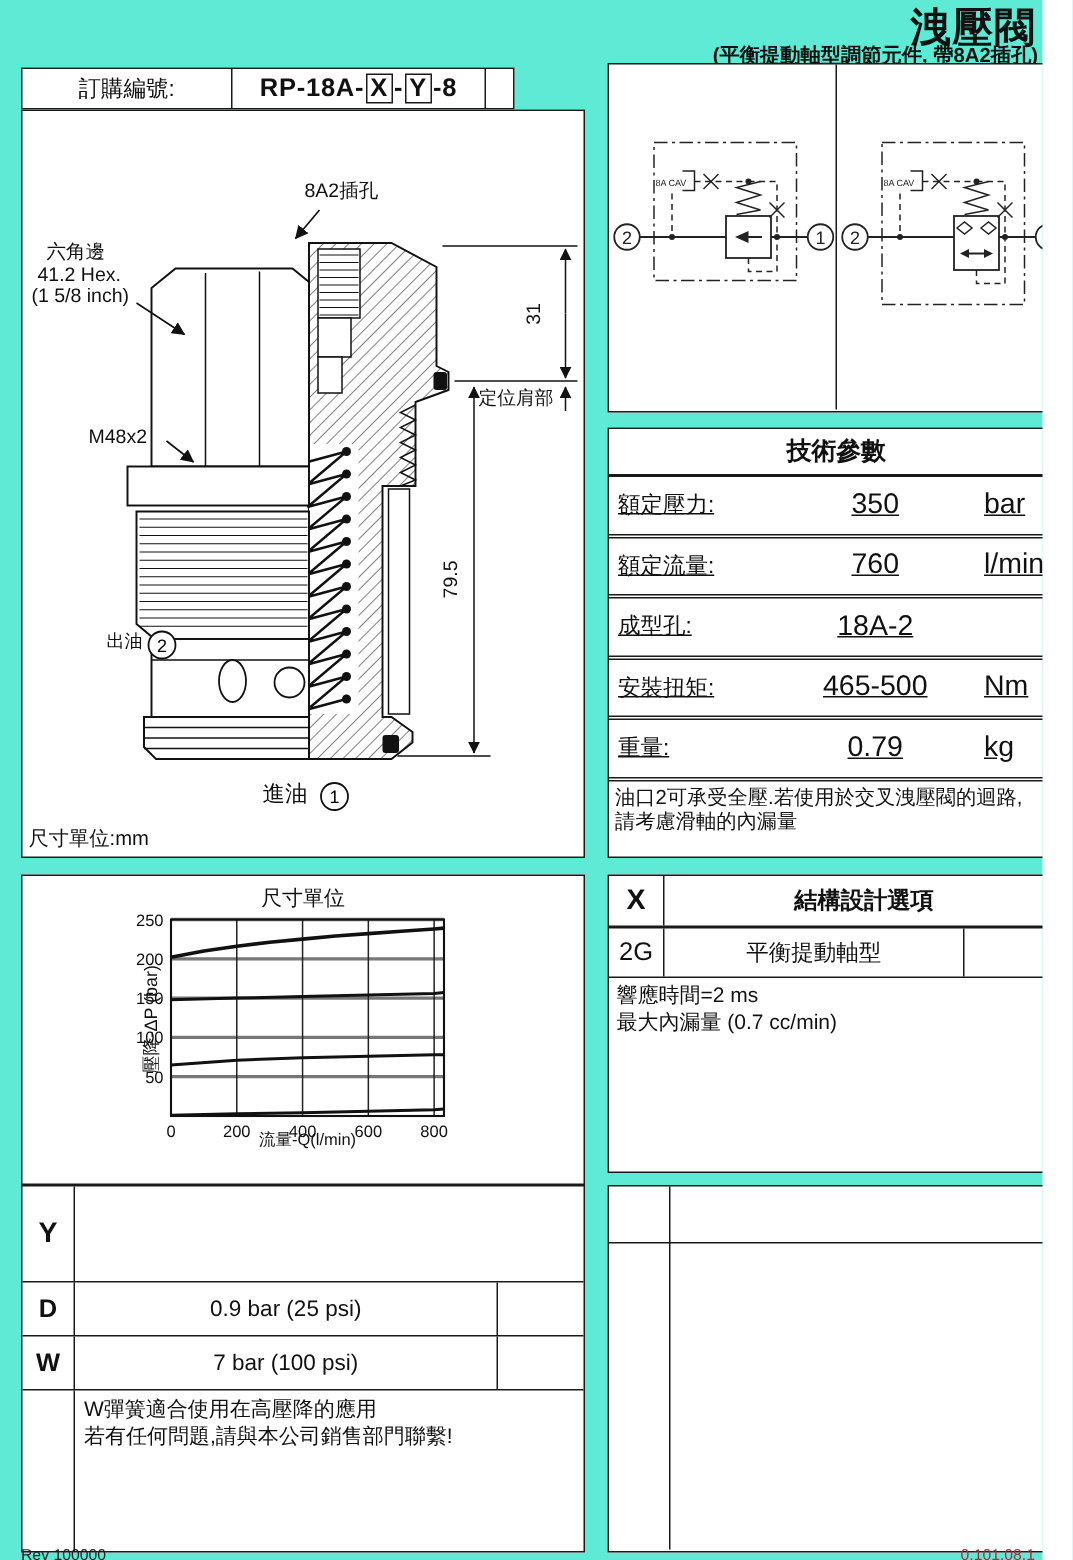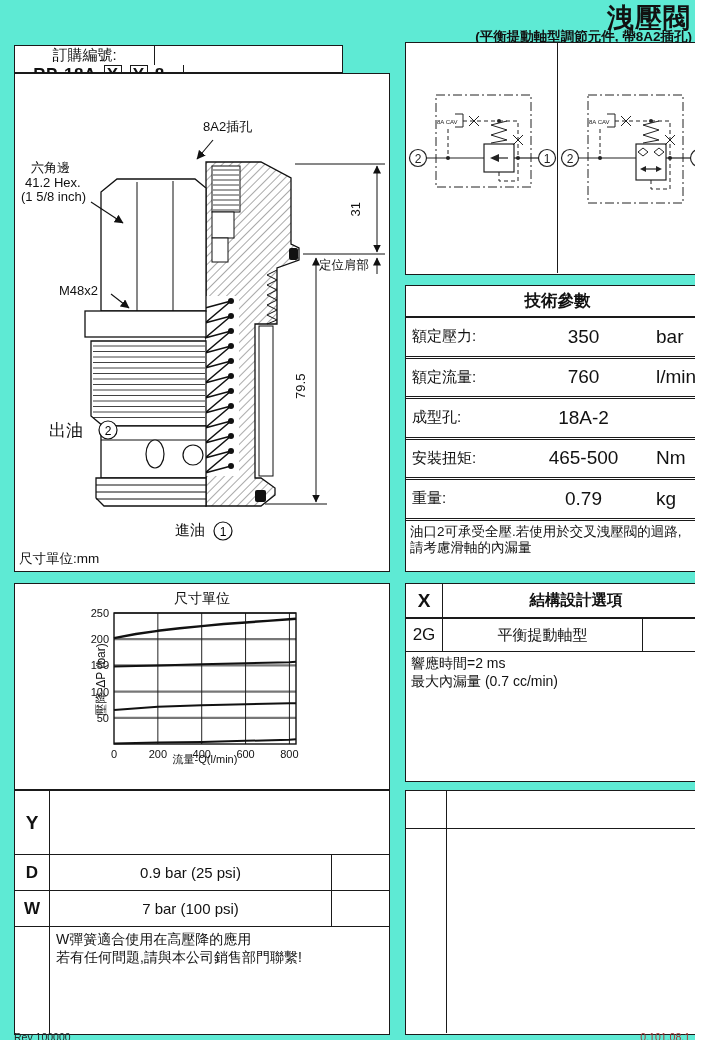--- a/index.html
+++ b/index.html
@@ -4,32 +4,32 @@
 <style>
   html,body{margin:0;padding:0;background:#fff;}
   .page{position:relative;width:695px;height:1040px;background:#5eead4;overflow:hidden;
         font-family:"Liberation Sans","DejaVu Sans",sans-serif;color:#111;}
   .box{position:absolute;border:1.5px solid #1a1a1a;background:#fff;box-sizing:border-box;}
   .abs{position:absolute;box-sizing:border-box;}
   
   .title{position:absolute;top:0;right:4px;font-size:27px;font-weight:bold;letter-spacing:1px;}
   .subtitle{position:absolute;top:28px;right:3px;font-size:13.5px;font-weight:bold;}
   
-  .order{display:flex;align-items:stretch;flex-direction:column;}
+  .order{display:flex;align-items:stretch;}
   .order .c1{width:139px;border-right:1.5px solid #1a1a1a;display:flex;align-items:center;justify-content:center;font-size:15px;}
   .order .c2{width:168px;border-right:1.5px solid #1a1a1a;display:flex;align-items:center;justify-content:center;font-size:17px;font-weight:bold;letter-spacing:.5px;}
   .order .c3{flex:1;}
   .codebox{display:inline-block;border:1.2px solid #1a1a1a;padding:0 2px;margin:0 1px;line-height:1.1;}
   
   .dlab{position:absolute;font-size:13px;line-height:1.12;white-space:nowrap;}
   .rot{transform:rotate(-90deg);transform-origin:center;}
   .units{position:absolute;left:4px;top:476px;font-size:13.5px;}
   
   .tech-title{height:30px;display:flex;align-items:center;justify-content:center;font-size:16.5px;font-weight:bold;border-bottom:2px solid #1a1a1a;}
-  .trow{display:grid;grid-template-columns:105px 145px 1fr;align-items:center;height:37.5px;border-bottom:3px double #1a1a1a;}
+  .trow{display:grid;grid-template-columns:105px 145px 1fr;align-items:center;height:37.5px;border-bottom:3px double #1a1a1a;text-decoration:underline;}
   .trow .tl{font-size:15px;padding-left:6px;}
   .trow .tv{font-size:19px;text-align:center;}
   .trow .tu{font-size:19px;text-align:left;}
   .tnote{font-size:13.5px;line-height:1.25;padding:3px 4px;}
   
   .xhead{display:grid;grid-template-columns:37px 1fr;height:33px;border-bottom:2px solid #1a1a1a;}
   .xhead .cd{border-right:1.5px solid #1a1a1a;display:flex;align-items:center;justify-content:center;font-weight:bold;font-size:19px;}
   .xhead .tt{display:flex;align-items:center;justify-content:center;font-weight:bold;font-size:15.5px;}
   .xrow{display:grid;grid-template-columns:37px 200px 1fr;height:32px;border-bottom:1.5px solid #1a1a1a;}
   .xrow .cd{border-right:1.5px solid #1a1a1a;display:flex;align-items:center;justify-content:center;font-weight:normal;font-size:17px;}
@@ -171,21 +171,21 @@
       <circle cx="93" cy="356" r="9" fill="#fff" stroke="#111" stroke-width="1.2"></circle>
       <text x="93" y="360.5" text-anchor="middle" font-size="12">2</text>
       <circle cx="208" cy="457" r="9" fill="#fff" stroke="#111" stroke-width="1.2"></circle>
       <text x="208" y="461.5" text-anchor="middle" font-size="12">1</text>
     </svg>
     <div class="dlab" style="left:188px;top:46px;">8A2插孔</div>
     <div class="dlab" style="left:16px;top:87px;">六角邊</div>
     <div class="dlab" style="left:10px;top:102px;">41.2 Hex.</div>
     <div class="dlab" style="left:6px;top:116px;">(1 5/8 inch)</div>
     <div class="dlab" style="left:44px;top:210px;">M48x2</div>
-    <div class="dlab" style="left:34px;top:347px;font-size:17px;">出油</div>
+    <div class="dlab" style="left:56px;top:347px;font-size:12px;">出油</div>
     <div class="dlab" style="left:160px;top:448px;font-size:15px;">進油</div>
     <div class="dlab rot" style="left:326px;top:128px;width:30px;text-align:center;">31</div>
     <div class="dlab" style="left:304px;top:184px;font-size:12.5px;">定位肩部</div>
     <div class="dlab rot" style="left:266px;top:305px;width:40px;text-align:center;">79.5</div>
     <div class="units">尺寸單位:mm</div>
   </div>
 
   <div class="box" style="left:405px;top:42px;width:305px;height:233px;">
     <svg id="schem-left" class="abs" style="left:0;top:0;" width="151" height="230" viewBox="0 0 151 230">
         <rect x="30" y="52" width="95" height="92" stroke="#222" stroke-width="1" fill="none" stroke-dasharray="9 3 2 3"></rect>

